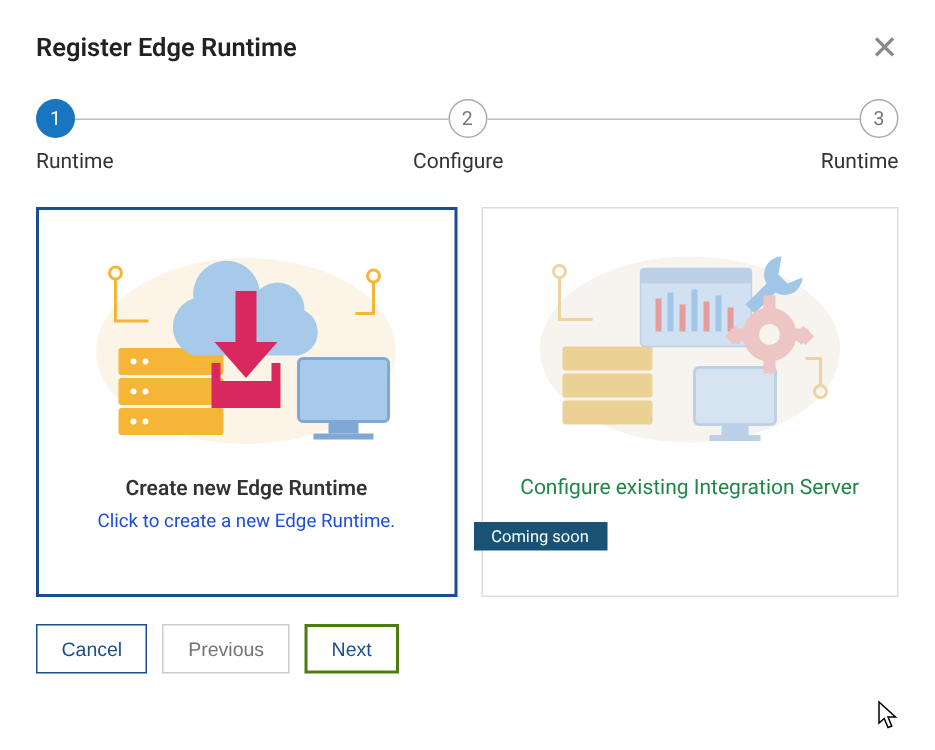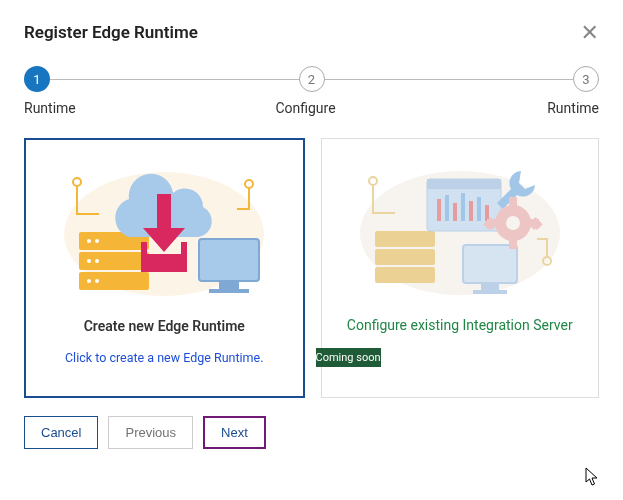--- a/index.html
+++ b/index.html
@@ -89,36 +89,36 @@
   .illus {
     width: 230px;
     height: 150px;
     position: relative;
     margin-bottom: 14px;
   }
   .card-title {
     font-size: 14px;
     font-weight: 600;
     color: #333;
-    margin-bottom: 16px;
+    margin-bottom: 6px;
   }
   .card-sub {
     font-size: 12.5px;
     color: #1d4ed8;
     text-align: center;
   }
   .card.disabled .card-title { color: #15803d; font-weight: 400; font-size: 14px;}
   .badge {
     position: absolute;
     left: -6px;
     bottom: 30px;
-    background: #14532d;
+    background: #0c4a6e;
     color: #fff;
     font-size: 11px;
-    padding: 3px 0;
+    padding: 3px 12px;
   }
   .footer {
     display: flex;
     justify-content: flex-start;
     gap: 10px;
     margin-top: 18px;
   }
   .btn {
     border: 1px solid #1a4d8f;
     background: #fff;
@@ -126,21 +126,21 @@
     font-size: 13px;
     padding: 7px 16px;
     cursor: pointer;
   }
   .btn.disabled {
     border-color: #ccc;
     color: #737373;
     cursor: default;
   }
   .btn.primary {
-    border: 2px solid #701a75;
+    border: 2px solid #4d7c0f;
     font-weight: 500;
   }
   .cursor-ptr {
     position: absolute;
     right: 22px;
     bottom: 12px;
     pointer-events: none;
   }
 </style>
 </head>

